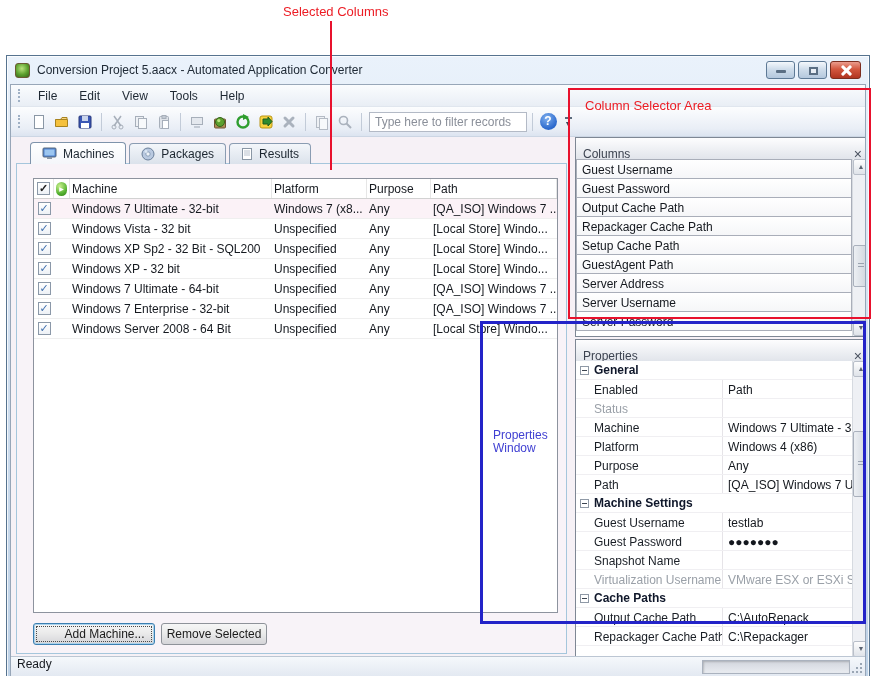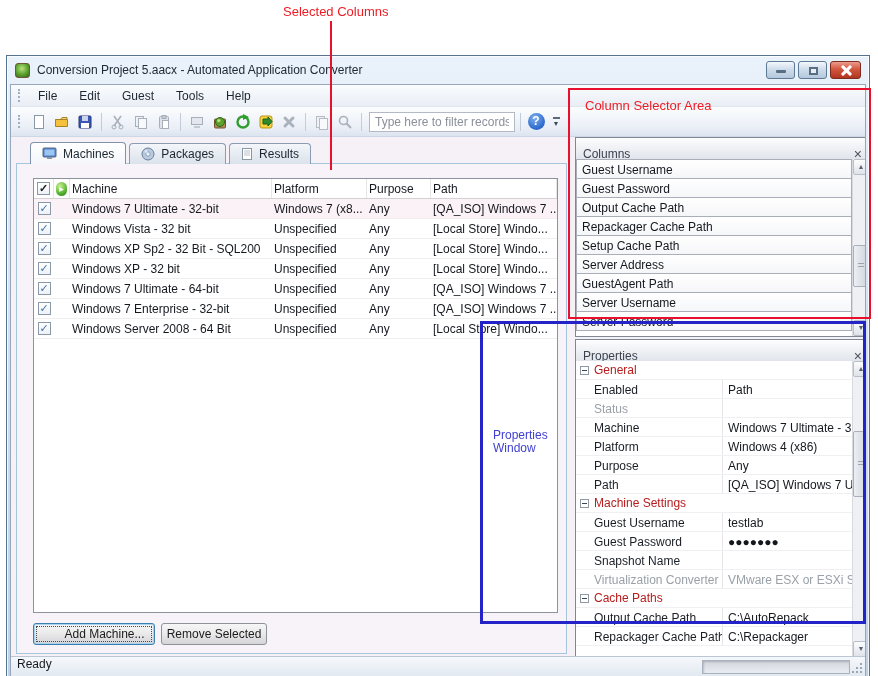--- a/index.html
+++ b/index.html
@@ -36,21 +36,21 @@
   
   .menubar { position:absolute; left:0; top:0; right:0; height:22px; display:flex; align-items:center; padding-left:4px;
     background:linear-gradient(#fafcfe,#e9eef5); border-bottom:1px solid #e0e6ee; }
   .grip { width:2px; height:13px; border-left:2px dotted #9fb0c4; margin:0 7px 0 3px; }
   .menu-item { padding:3px 11px; color:#1d2732; }
 
   .toolbar { position:absolute; left:0; top:22px; right:0; height:30px; display:flex; align-items:center; padding-left:4px; gap:1px;
     background:linear-gradient(#fcfdfe,#e9eef6 75%,#dce4f0); border-bottom:1px solid #ccd6e4; }
   .tb-btn { width:22px; height:22px; display:flex; align-items:center; justify-content:center; }
   .tb-sep { width:1px; height:18px; background:#c2cbd8; margin:0 4px; }
-  .filter-input { width:146px; height:20px; border:1px solid #b3bac6; font-size:12px; padding:0 5px; background:#fff; color:#444; margin-left:2px; }
+  .filter-input { width:158px; height:20px; border:1px solid #b3bac6; font-size:12px; padding:0 5px; background:#fff; color:#444; margin-left:2px; }
   .filter-input::placeholder { color:#8a8f99; }
   .help-btn { width:20px; height:20px; display:flex; align-items:center; justify-content:center; }
   .help-circle { width:17px; height:17px; border-radius:50%; background:radial-gradient(circle at 40% 30%, #7fb0ef, #2b68cc 65%, #1c4globe); background:radial-gradient(circle at 40% 30%, #7fb0ef, #2b68cc 70%); color:#fff; font-size:12px; font-weight:bold; text-align:center; line-height:17px; }
   .overflow-btn { width:14px; height:24px; display:flex; flex-direction:column; align-items:center; justify-content:center; gap:2px; margin-left:2px; }
   .overflow-btn .dash { width:7px; height:2px; background:#5c6b7c; }
   .overflow-btn .tri { font-size:7px; color:#3c4a5a; line-height:5px; }
 
   
   .client { position:absolute; left:0; top:52px; right:0; bottom:20px; background:#f6f1f6; overflow:hidden; }
   .tabstrip { position:absolute; left:19px; top:5px; height:22px; display:flex; gap:3px; z-index:3; }
@@ -95,21 +95,21 @@
     background:repeating-linear-gradient(#9aa3b0 0 1px, transparent 1px 3px); }
 
   
   .pgrid { position:absolute; left:0; top:21px; right:17px; bottom:0; background:#fff; }
   .prow { display:flex; height:19px; border-bottom:1px solid #f0eff2; }
   .p-expand { width:16px; display:flex; align-items:center; justify-content:center; }
   .expand-box { width:9px; height:9px; border:1px solid #8f99a6; background:#fff; position:relative; }
   .expand-box::after { content:""; position:absolute; left:1px; right:1px; top:3px; height:1px; background:#3c4450; }
   .p-label { width:131px; padding:3px 2px 0 2px; color:#1a1f26; border-right:1px solid #e6e4e8; white-space:nowrap; overflow:hidden; }
   .p-value { flex:1; padding:3px 0 0 5px; color:#14181e; white-space:nowrap; overflow:hidden; }
-  .prow.group .p-group-label { flex:1; padding:2px 0 0 2px; font-weight:normal; color:#b91c1c; }
+  .prow.group .p-group-label { flex:1; padding:2px 0 0 2px; font-weight:bold; color:#0f172a; }
   .prow.disabled .p-label, .prow.disabled .p-value { color:#9aa0a8; }
 
   
   .statusbar { position:absolute; left:0; right:0; bottom:0; height:20px; background:linear-gradient(#f5f8fb,#e3e9f2); border-top:1px solid #bcc6d3; display:flex; align-items:flex-start; padding:0 6px; color:#15191f; }
   .progress-well { position:absolute; left:691px; top:3px; width:148px; height:14px; border:1px solid #aab2be; background:linear-gradient(#d2d6dd,#e9ecf1); box-shadow:inset 1px 1px 2px rgba(0,0,0,.18); }
   .resize-grip { position:absolute; right:3px; bottom:3px; width:12px; height:12px; }
   .resize-grip span { position:absolute; right:0; bottom:0; width:2px; height:2px; background:#9aa6b4;
     box-shadow:-4px 4px 0 #9aa6b4, 0 4px 0 #9aa6b4, -8px 8px 0 #9aa6b4, -4px 8px 0 #9aa6b4, 0 8px 0 #9aa6b4; }
   .resize-grip span { bottom:8px; }
 
@@ -138,21 +138,21 @@
           </span>
       </span>
     </div>
 
     <div class="window-body">
 
       <div class="menubar">
         <span class="grip"></span>
         <span class="menu-item">File</span>
         <span class="menu-item">Edit</span>
-        <span class="menu-item">Guest</span>
+        <span class="menu-item">View</span>
         <span class="menu-item">Tools</span>
         <span class="menu-item">Help</span>
       </div>
 
       <div class="toolbar">
         <span class="grip"></span>
         <span class="tb-btn">
           <svg width="16" height="16">
               <rect x="3.5" y="1.5" width="9" height="13" fill="#ffffff" stroke="#8a97a5"></rect>
             </svg>
@@ -373,22 +373,22 @@
           <div class="panel-title">
             <span>Columns</span>
             <span class="panel-close">×</span>
           </div>
           <div class="col-items">
             <div class="col-item">Guest Username</div>
             <div class="col-item">Guest Password</div>
             <div class="col-item">Output Cache Path</div>
             <div class="col-item">Repackager Cache Path</div>
             <div class="col-item">Setup Cache Path</div>
+            <div class="col-item">GuestAgent Path</div>
             <div class="col-item">Server Address</div>
-            <div class="col-item">GuestAgent Path</div>
             <div class="col-item">Server Username</div>
             <div class="col-item">Server Password</div>
           </div>
           <div class="vscroll">
             <span class="sb-btn sb-up">▲</span>
             <span class="sb-thumb" style="top:86px; height:42px;">
                 <span class="ridges"></span>
               </span>
             <span class="sb-btn sb-down">▼</span>
           </div>
@@ -452,21 +452,21 @@
               <span class="p-label">Guest Password</span>
               <span class="p-value">●●●●●●●</span>
             </div>
             <div class="prow">
               <span class="p-expand"></span>
               <span class="p-label">Snapshot Name</span>
               <span class="p-value"></span>
             </div>
             <div class="prow disabled">
               <span class="p-expand"></span>
-              <span class="p-label">Virtualization Converter</span>
+              <span class="p-label">Virtualization Username</span>
               <span class="p-value">VMware ESX or ESXi Ser</span>
             </div>
             <div class="prow group">
               <span class="p-expand">
                   <span class="expand-box"></span>
                 </span>
               <span class="p-group-label">Cache Paths</span>
             </div>
             <div class="prow">
               <span class="p-expand"></span>

